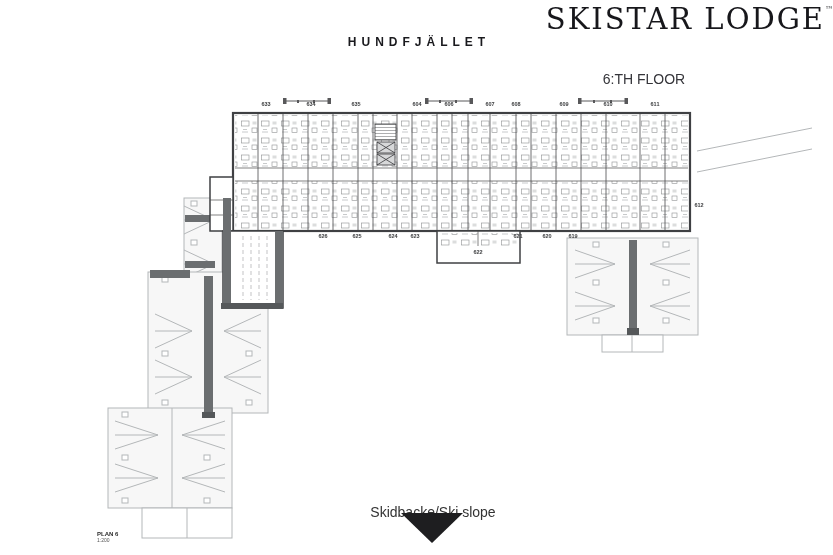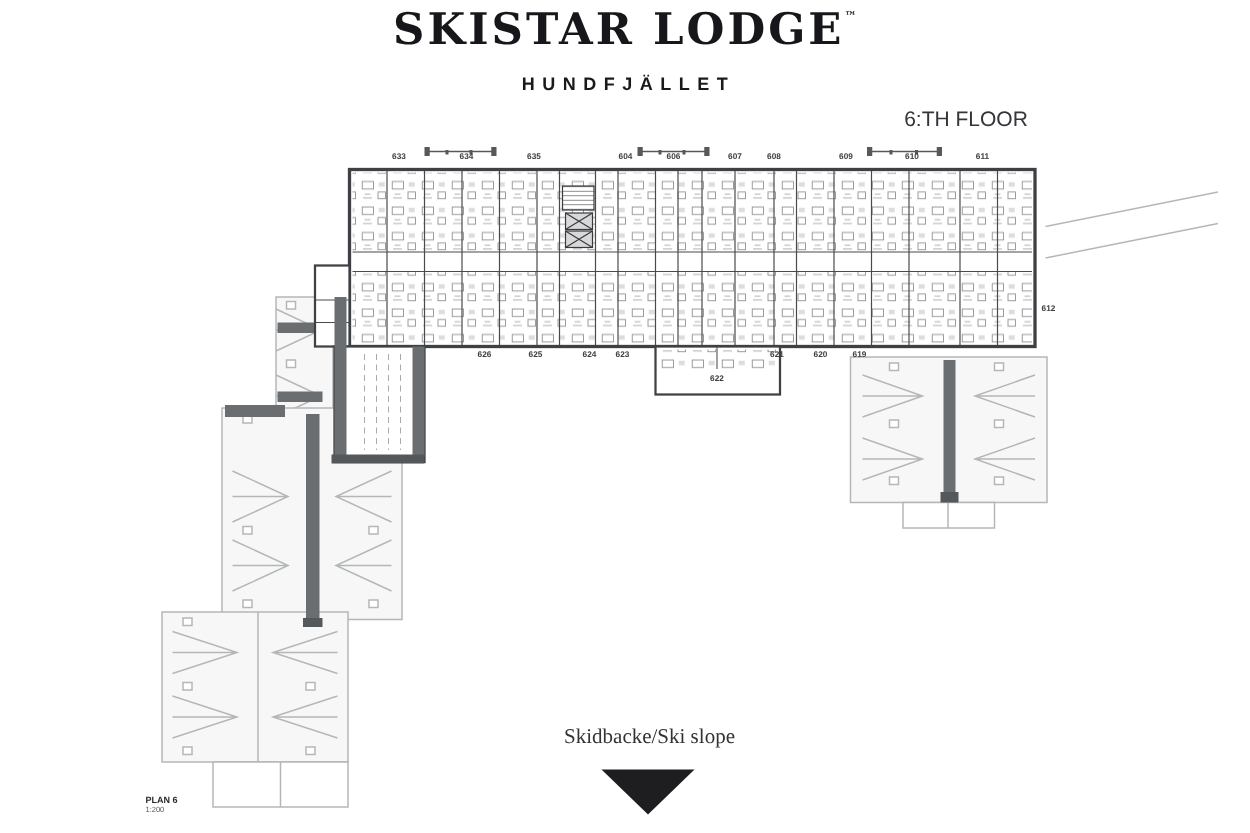--- a/index.html
+++ b/index.html
@@ -1,27 +1,27 @@
 <!DOCTYPE html>
 <html><head>
 <meta charset="utf-8">
 <style>
   html,body{margin:0;padding:0;background:#fff;}
   .page{position:relative;width:833px;height:555px;background:#ffffff;overflow:hidden;
         font-family:"Liberation Sans",sans-serif;}
   header{position:absolute;top:4px;left:0;right:0;text-align:center;}
   .title{font-family:"DejaVu Serif",serif;font-size:29px;letter-spacing:2px;
-         font-weight:700;color:#17171b;margin:0;line-height:1.05;}
+         font-weight:400;color:#17171b;margin:0;line-height:1.05;text-align:right;}
   .title sup{font-size:8px;letter-spacing:0;vertical-align:top;position:relative;top:2px;}
-  .subtitle{font-size:12px;letter-spacing:5px;font-weight:700;color:#1a1a1e;margin-top:15px;padding-left:5px;}
+  .subtitle{font-size:12px;letter-spacing:5px;font-weight:700;color:#1a1a1e;margin-top:1px;padding-left:5px;}
   .floor-label{position:absolute;left:582px;top:71px;width:124px;text-align:center;
                font-size:14px;color:#35353a;}
   svg.plan{position:absolute;left:0;top:0;}
-  .slope-label{position:absolute;left:352px;top:484px;width:162px;text-align:center;
-               font-size:14px;color:#333333;font-family:Liberation Serif, serif;}
+  .slope-label{position:absolute;left:352px;top:504px;width:162px;text-align:center;
+               font-size:14px;color:#333333;}
   .slope-arrow{position:absolute;left:401px;top:513px;width:0;height:0;
                border-left:31px solid transparent;border-right:31px solid transparent;
                border-top:30px solid #1e1e20;}
   .sheet{position:absolute;left:97px;top:531px;line-height:1.15;color:#2a2a2a;}
   .sheet-plan{font-size:6px;font-weight:700;}
   .sheet-scale{font-size:5px;color:#555;}
 </style>
 </head>
 <body>
 

